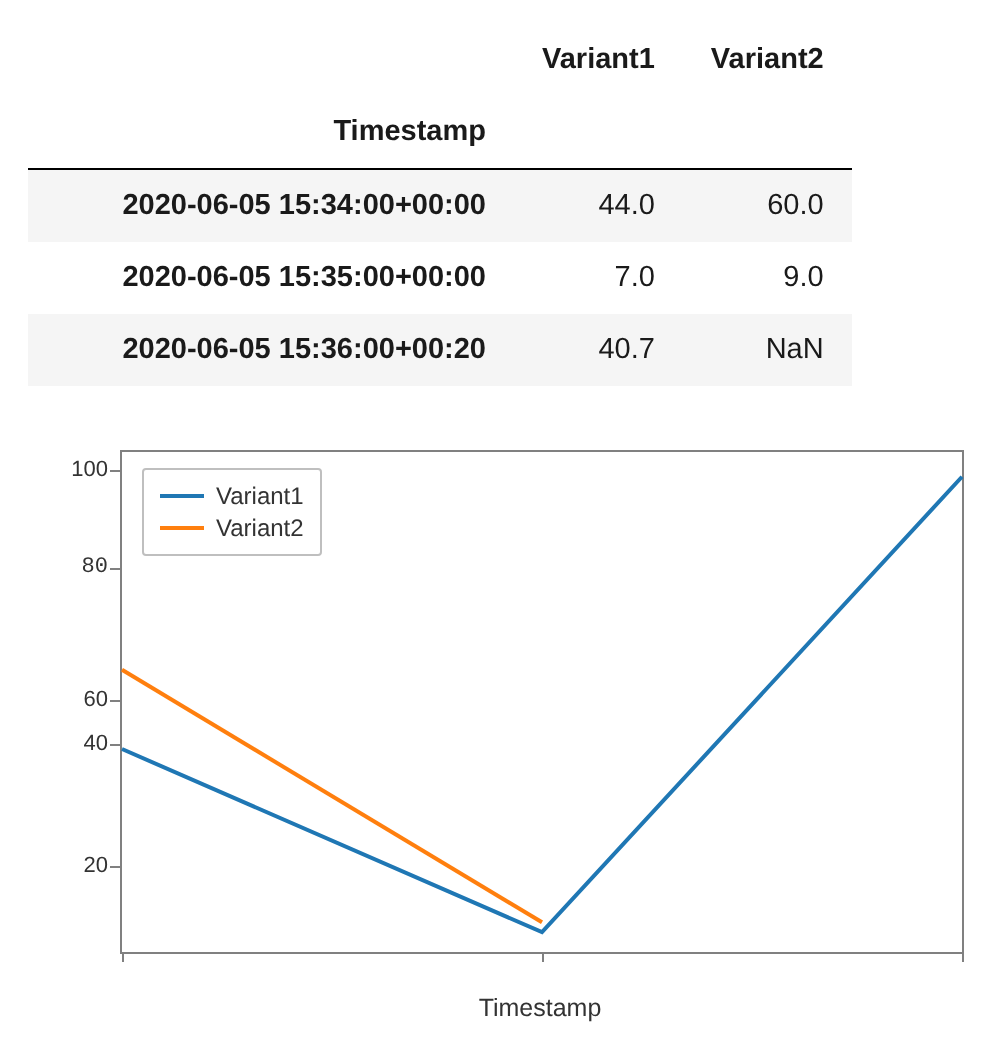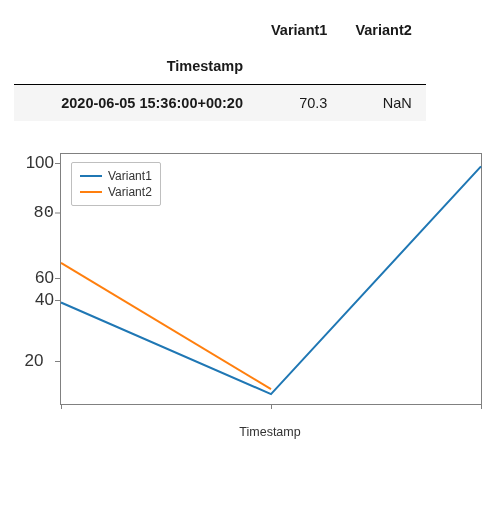--- a/index.html
+++ b/index.html
@@ -65,21 +65,21 @@
     position: absolute;
     left: 0; top: 0;
     width: 100%; height: 100%;
     overflow: visible;
   }
   .ytick {
     position: absolute;
     left: 0;
     width: 40px;
     text-align: right;
-    font-size: 17px;
+    font-size: 11px;
     color: #333;
     transform: translateY(-50%);
   }
   .ytick .tick-mark {
     position: absolute;
     right: -6px;
     top: 50%;
     width: 5px;
     border-top: 1px solid #808080;
   }
@@ -135,22 +135,32 @@
       <th>Variant2</th>
     </tr>
     <tr class="index-name">
       <th>Timestamp</th>
       <th></th>
       <th></th>
     </tr>
   </thead>
   <tbody>
     <tr>
+      <th>2020-06-05 15:34:00+00:00</th>
+      <td>44.0</td>
+      <td>60.0</td>
+    </tr>
+    <tr>
+      <th>2020-06-05 15:35:00+00:00</th>
+      <td>7.0</td>
+      <td>9.0</td>
+    </tr>
+    <tr>
       <th>2020-06-05 15:36:00+00:20</th>
-      <td>70.3</td>
+      <td>40.7</td>
       <td>NaN</td>
     </tr>
   </tbody>
 </table>
 
 <div class="chart-container">
 
   <div class="plot-area">
     <svg viewBox="0 0 420 250" preserveAspectRatio="none">
       <polyline id="series1-line" class="series1-stroke" fill="none" stroke-width="2" points="0,148.5148514851485 210,240.0990099009901 420,12.376237623762393"></polyline>
@@ -169,18 +179,18 @@
       <div class="legend-row">
         <span class="legend-swatch" style="border-color:#ff7f0e"></span>
         <span>Variant2</span>
       </div>
     </div>
   </div>
 
   <div id="yticks"></div>
 
   <div class="xlabel">Timestamp</div>
-<div class="ytick" style="top: 215.921px; text-align: center;">20<span class="tick-mark"></span></div>
+<div class="ytick" style="top: 215.921px;">20<span class="tick-mark"></span></div>
     <div class="ytick" style="top: 155px;">40<span class="tick-mark"></span></div>
     <div class="ytick" style="top: 116.911px; margin-top: 16px;">60<span class="tick-mark"></span></div>
     <div class="ytick" style="top: 67.4059px; font-family: Liberation Mono, monospace;">80<span class="tick-mark"></span></div>
     <div class="ytick" style="top: 17.901px;">100<span class="tick-mark"></span></div>
   </div>
 
 </body></html>

